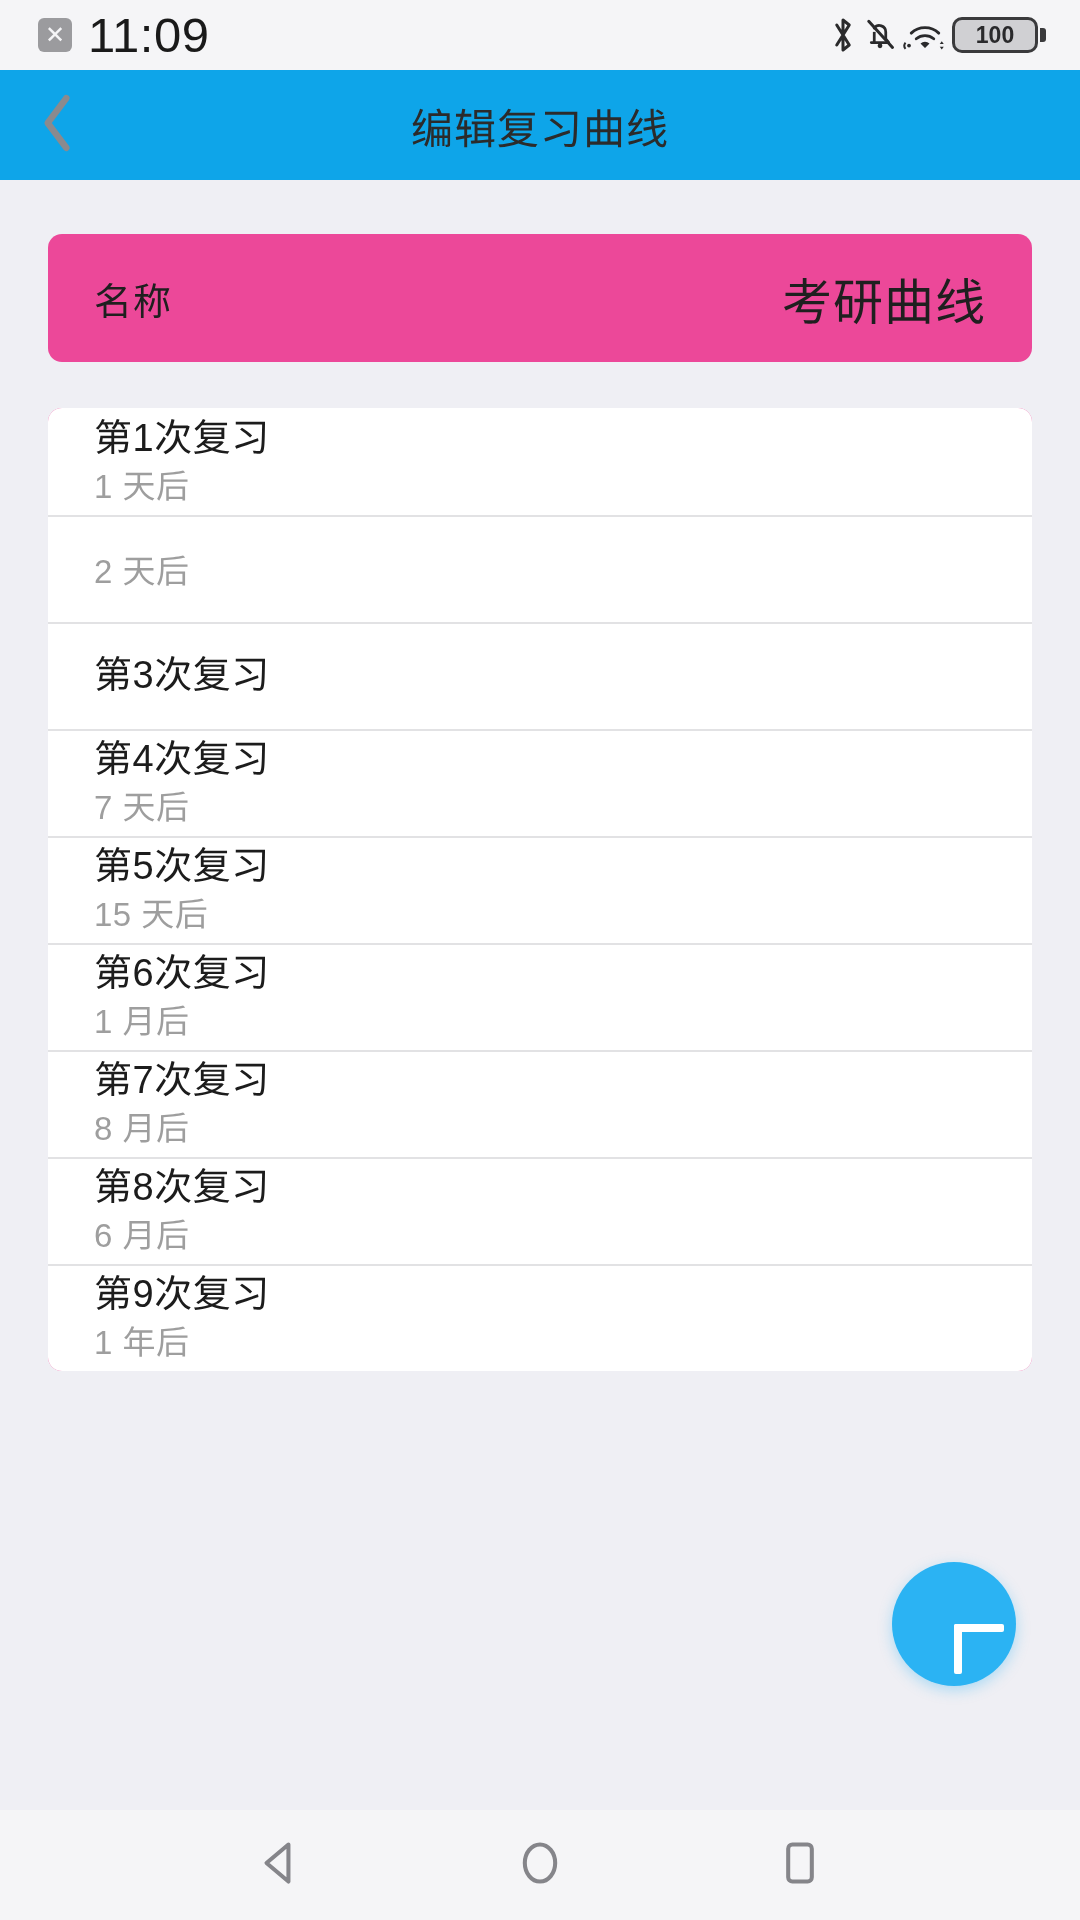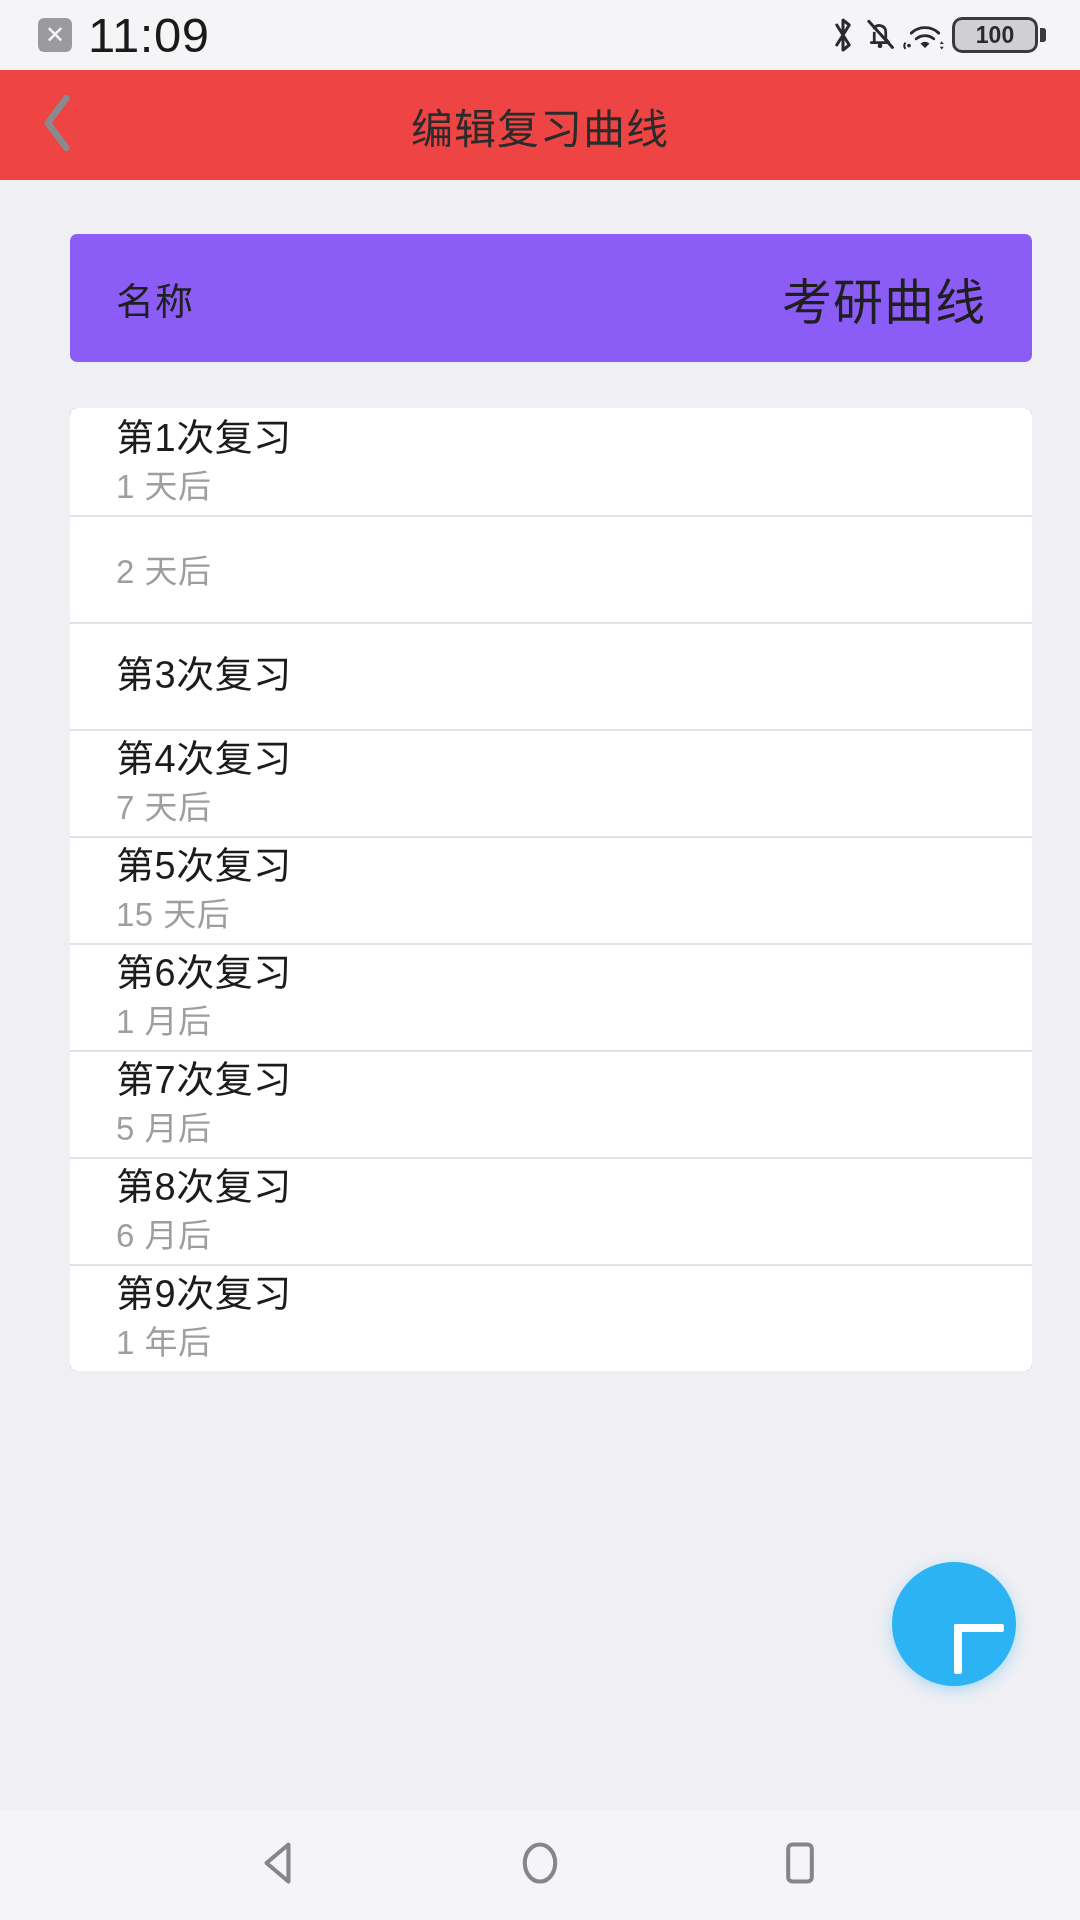--- a/index.html
+++ b/index.html
@@ -91,21 +91,21 @@
     height:14px;
     background:#3A3A3C;
     border-radius:0 3px 3px 0;
     margin-left:2px;
   }
 
   
   .app-bar {
     height:110px;
     flex:0 0 110px;
-    background:#ef4444;
+    background:#0ea5e9;
     position:relative;
     display:flex;
     align-items:center;
   }
   .back-btn {
     position:absolute;
     left:14px;
     top:50%;
     transform:translateY(-50%);
     width:86px;
@@ -127,24 +127,23 @@
   
   .content {
     flex:1 1 auto;
     background:#EFEFF4;
     padding:0 48px;
     position:relative;
     overflow:hidden;
   }
 
   .card {
-    background:#8b5cf6;
-    border-radius:7px;
+    background:#ec4899;
+    border-radius:14px;
     overflow:hidden;
-    margin-left:22px;
   }
 
   .name-card {
     margin-top:54px;
     height:128px;
     display:flex;
     align-items:center;
     justify-content:space-between;
     padding:0 46px;
     cursor:pointer;
@@ -339,21 +338,21 @@
         <span class="row-sub">15 天后</span>
       </div>
 
       <div class="review-row">
         <span class="row-title">第6次复习</span>
         <span class="row-sub">1 月后</span>
       </div>
 
       <div class="review-row">
         <span class="row-title">第7次复习</span>
-        <span class="row-sub">5 月后</span>
+        <span class="row-sub">8 月后</span>
       </div>
 
       <div class="review-row">
         <span class="row-title">第8次复习</span>
         <span class="row-sub">6 月后</span>
       </div>
 
       <div class="review-row">
         <span class="row-title">第9次复习</span>
         <span class="row-sub">1 年后</span>

